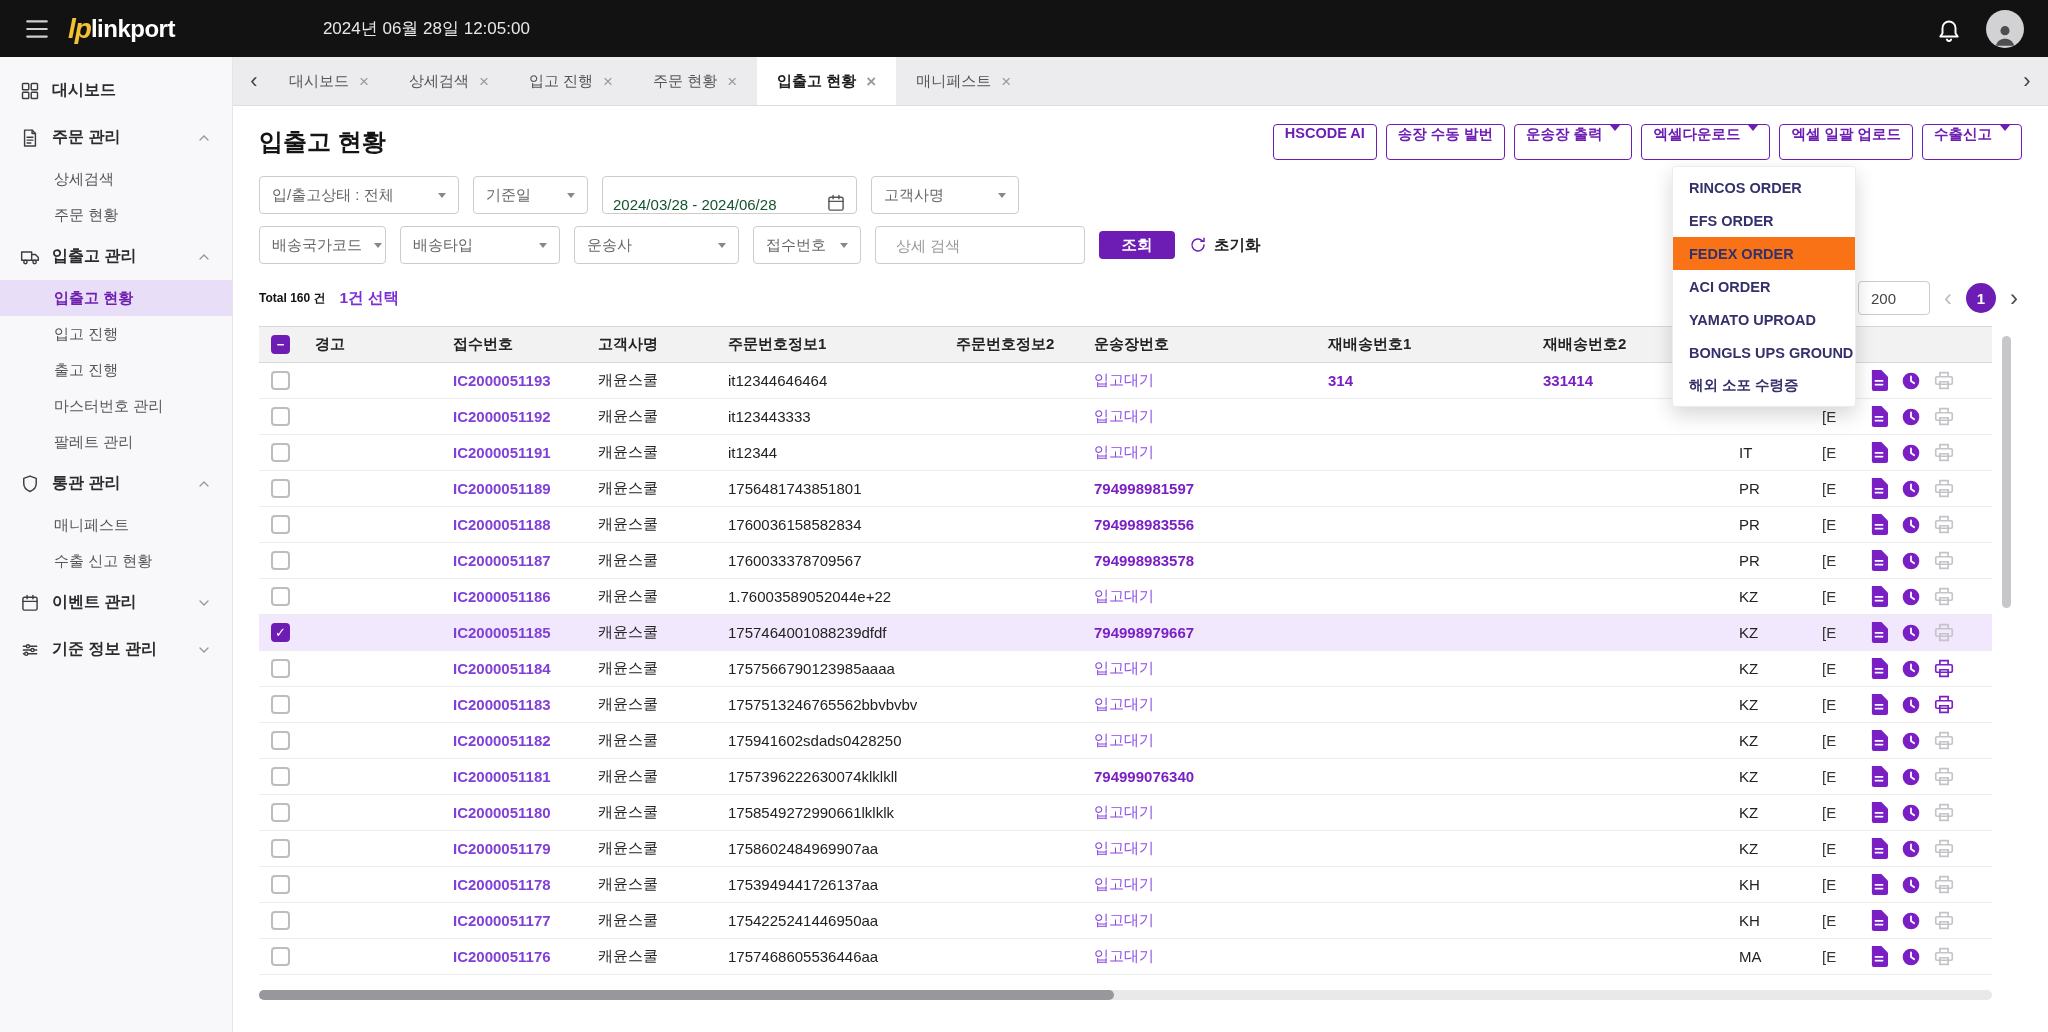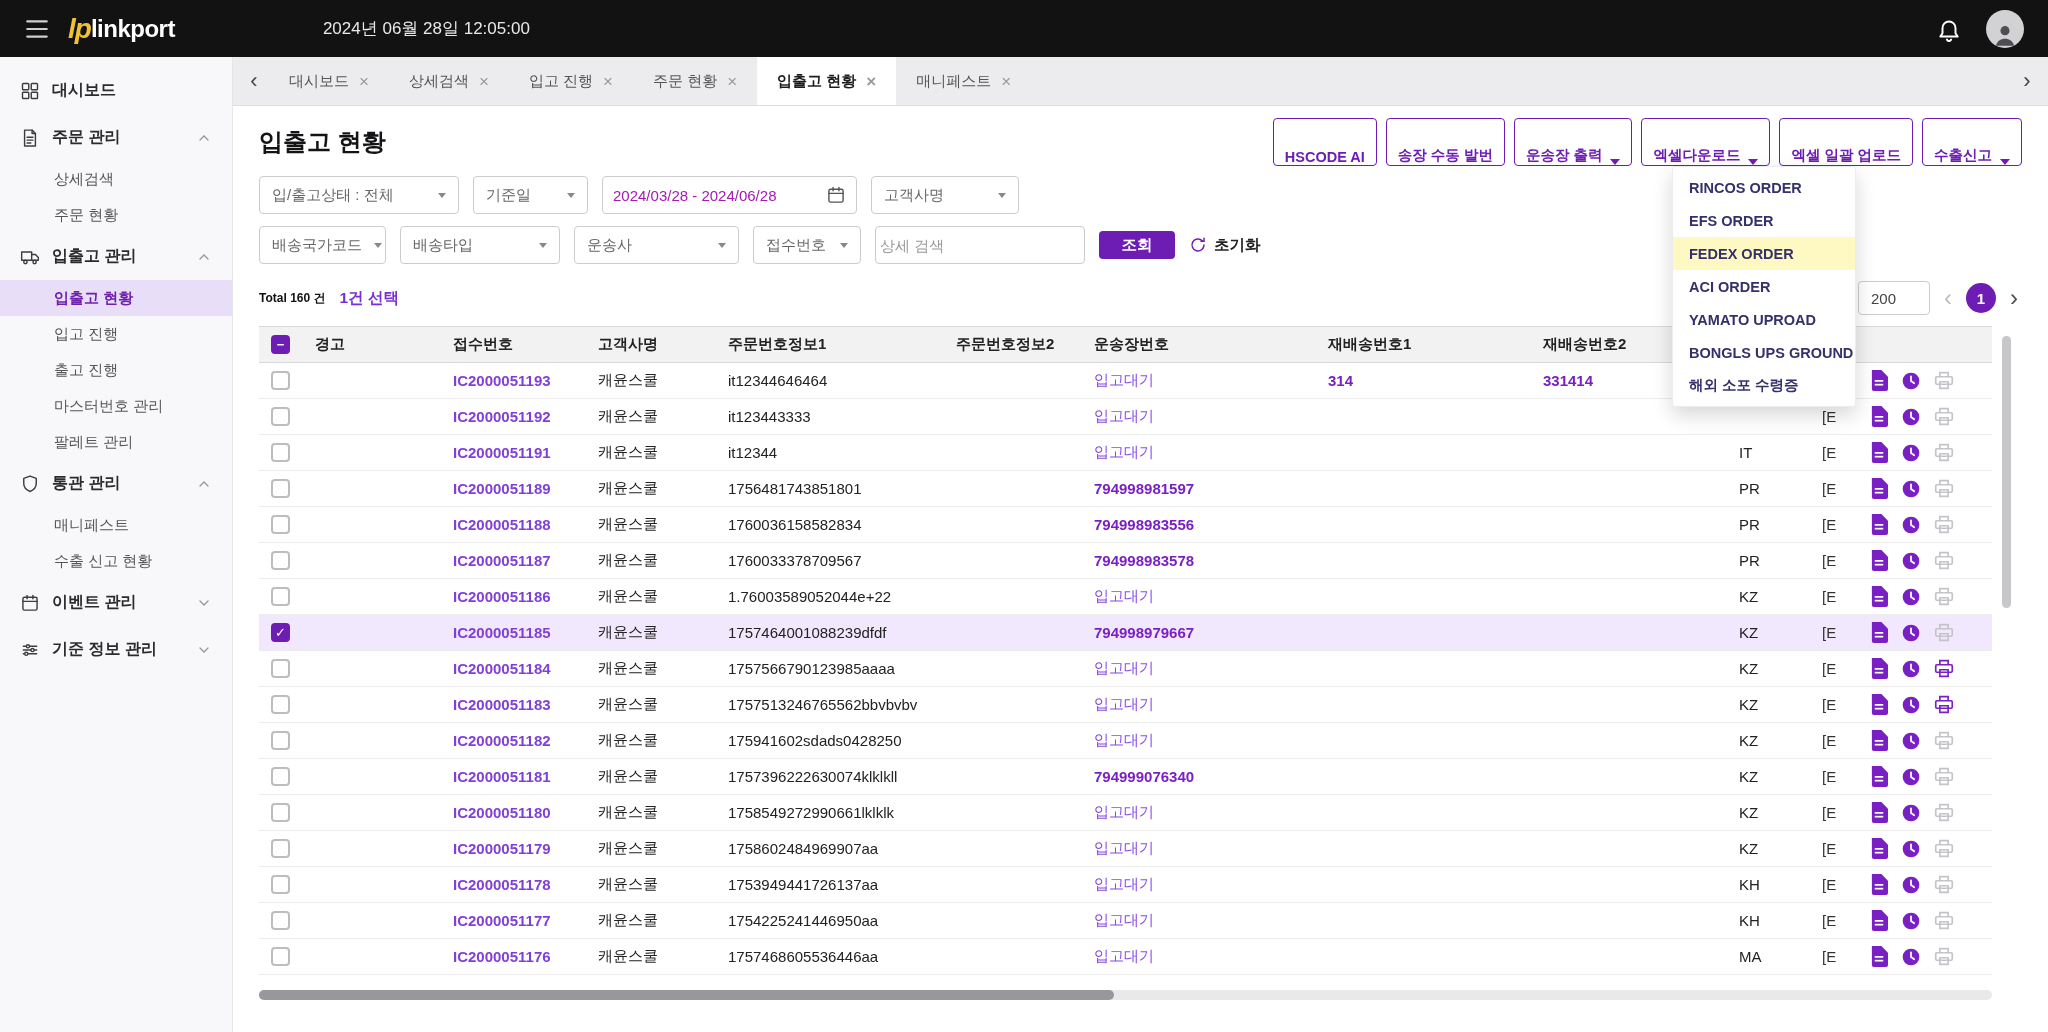--- a/index.html
+++ b/index.html
@@ -36,34 +36,34 @@
   .tab-arrow{width:30px;height:100%;display:flex;align-items:center;justify-content:center;color:#444;font-size:22px;cursor:pointer;flex:0 0 auto}
   .tab-list{display:flex;height:100%;flex:1;overflow:hidden}
   .tab{display:flex;align-items:center;gap:10px;height:100%;padding:0 20px;font-size:15px;color:#555;cursor:pointer;white-space:nowrap}
   .tab.active{background:#fff;color:#1d1d1f;font-weight:700}
   .tab-close{color:#9a9a9e;font-size:17px;line-height:1}
   .content{flex:1;background:#fff;padding:16px 26px 0;position:relative}
   
   .page-head{display:flex;align-items:center;height:40px}
   .page-title{font-size:24px;font-weight:700;color:#141416}
   .toolbar{margin-left:auto;display:flex;gap:9px}
-  .tbtn{height:48px;padding:0 11px;border:1.5px solid #6e1db4;border-radius:4px;background:#fff;color:#6e1db4;
-    font-weight:700;font-size:14.5px;display:flex;align-items:flex-end;gap:8px;cursor:pointer;font-family:inherit;white-space:nowrap}
+  .tbtn{height:36px;padding:0 11px;border:1.5px solid #6e1db4;border-radius:4px;background:#fff;color:#6e1db4;
+    font-weight:700;font-size:14.5px;display:flex;align-items:flex-start;gap:8px;cursor:pointer;font-family:inherit;white-space:nowrap}
   .dcaret{width:0;height:0;border-left:5px solid transparent;border-right:5px solid transparent;border-top:6px solid #6e1db4}
   
   .filters{margin-top:14px}
   .f-row{display:flex;align-items:center;gap:14px;margin-bottom:12px}
   .fsel{height:38px;border:1px solid #ccc;border-radius:4px;display:flex;align-items:center;justify-content:space-between;
     padding:0 12px;font-size:15px;color:#666;background:#fff;cursor:pointer;white-space:nowrap}
   .scaret{width:0;height:0;border-left:4.5px solid transparent;border-right:4.5px solid transparent;border-top:5.5px solid #888;margin-left:12px;flex:0 0 auto}
-  .fdate{height:38px;width:255px;border:1px solid #ccc;border-radius:4px;display:flex;align-items:center;justify-content:space-between;
-    padding:0 10px;font-size:15px;color:#a21caf;cursor:pointer}
+  .fdate{height:38px;width:255px;border:1px solid #ccc;border-radius:4px;display:flex;align-items:flex-end;justify-content:space-between;
+    padding:0 10px;font-size:15px;color:#14532d;cursor:pointer}
   .cal{width:20px;height:20px}
   .cal svg{width:20px;height:20px;stroke:#555;fill:none;stroke-width:1.7;stroke-linecap:round}
-  .finput{height:38px;width:210px;border:1px solid #ccc;border-radius:4px;padding:0 4px;font-size:15px;color:#444;font-family:inherit}
+  .finput{height:38px;width:210px;border:1px solid #ccc;border-radius:4px;padding:0 20px;font-size:15px;color:#444;font-family:inherit}
   .finput::placeholder{color:#999}
   .search-btn{height:28px;width:76px;background:#6e1db4;color:#fff;border:none;border-radius:4px;font-size:15.5px;font-weight:700;cursor:pointer;font-family:inherit}
   .reset-btn{display:flex;align-items:center;gap:7px;background:none;border:none;font-size:15.5px;font-weight:700;color:#222;cursor:pointer;font-family:inherit}
   .reset-btn svg{width:18px;height:18px;stroke:#6e1db4;fill:none;stroke-width:2;stroke-linecap:round}
   
   .summary{display:flex;align-items:center;margin-top:16px;height:36px}
   .total{font-size:12px;font-weight:700;color:#111}
   .selected-info{margin-left:14px;font-size:15.5px;font-weight:700;color:#7a2fd6;cursor:pointer}
   .pager{margin-left:auto;display:flex;align-items:center;gap:10px}
   .psize{width:72px;height:34px;border:1px solid #ccc;border-radius:4px;display:flex;align-items:center;padding:0 12px;font-size:15px;color:#444;cursor:pointer}
@@ -83,21 +83,21 @@
   .tracking{color:#7a1fc4;font-weight:700}
   .cb{width:19px;height:19px;border:2px solid #bdbdbd;border-radius:4px;display:inline-flex;align-items:center;justify-content:center;
     background:#fff;color:#fff;font-size:13px;line-height:1;cursor:pointer;vertical-align:middle}
   .cb.on,.cb.ind{background:#6e1db4;border-color:#6e1db4}
   .actions{display:flex;align-items:center;gap:13px}
   .act{display:inline-flex;cursor:pointer}
   
   .dropdown{position:absolute;left:1439px;top:60px;width:184px;background:#fff;border:1px solid #ececec;border-radius:3px;
     box-shadow:0 8px 20px rgba(0,0,0,.16);z-index:50;padding:4px 0}
   .dd-item{height:33px;display:flex;align-items:center;padding:0 16px;font-size:14.5px;font-weight:700;color:#34306b;cursor:pointer;white-space:nowrap}
-  .dd-item.hover{background:#fef9c3}
+  .dd-item.hover{background:#f97316}
   
   .vscroll{position:absolute;left:1769px;top:230px;width:9px;height:272px;background:#c7c7ca;border-radius:5px;z-index:10;cursor:pointer}
   .hscroll{position:absolute;left:26px;top:884px;width:1733px;height:10px;background:#e9e9ea;border-radius:5px;z-index:10}
   .hthumb{width:855px;height:10px;background:#97979c;border-radius:5px;cursor:pointer}
 </style>
 </head>
 <body>
 
 <header class="topbar">
   <span class="hamb">

